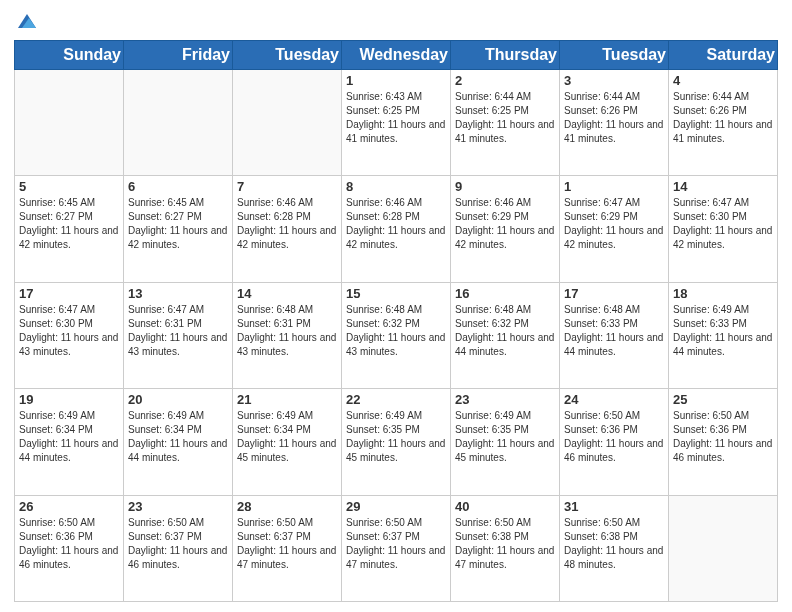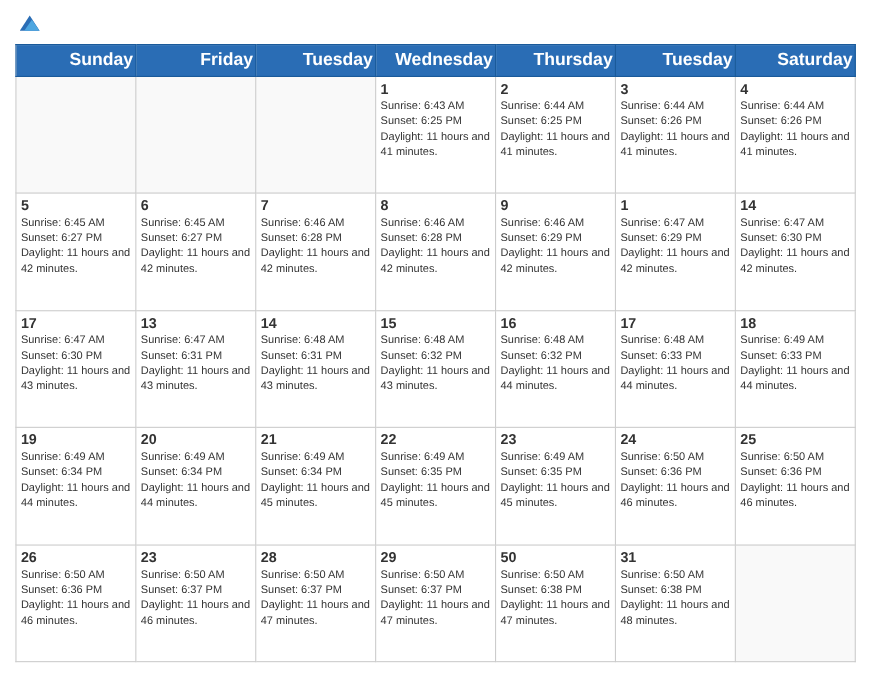--- a/index.html
+++ b/index.html
@@ -267,21 +267,21 @@
           </td>
           <td>
             <div class="day-number">28</div>
             <div class="day-info">Sunrise: 6:50 AM<br>Sunset: 6:37 PM<br>Daylight: 11 hours and 47 minutes.</div>
           </td>
           <td>
             <div class="day-number">29</div>
             <div class="day-info">Sunrise: 6:50 AM<br>Sunset: 6:37 PM<br>Daylight: 11 hours and 47 minutes.</div>
           </td>
           <td>
-            <div class="day-number">50</div>
+            <div class="day-number">40</div>
             <div class="day-info">Sunrise: 6:50 AM<br>Sunset: 6:38 PM<br>Daylight: 11 hours and 47 minutes.</div>
           </td>
           <td>
             <div class="day-number">31</div>
             <div class="day-info">Sunrise: 6:50 AM<br>Sunset: 6:38 PM<br>Daylight: 11 hours and 48 minutes.</div>
           </td>
           <td class="empty"></td>
         </tr>
       </tbody>
   </table>

